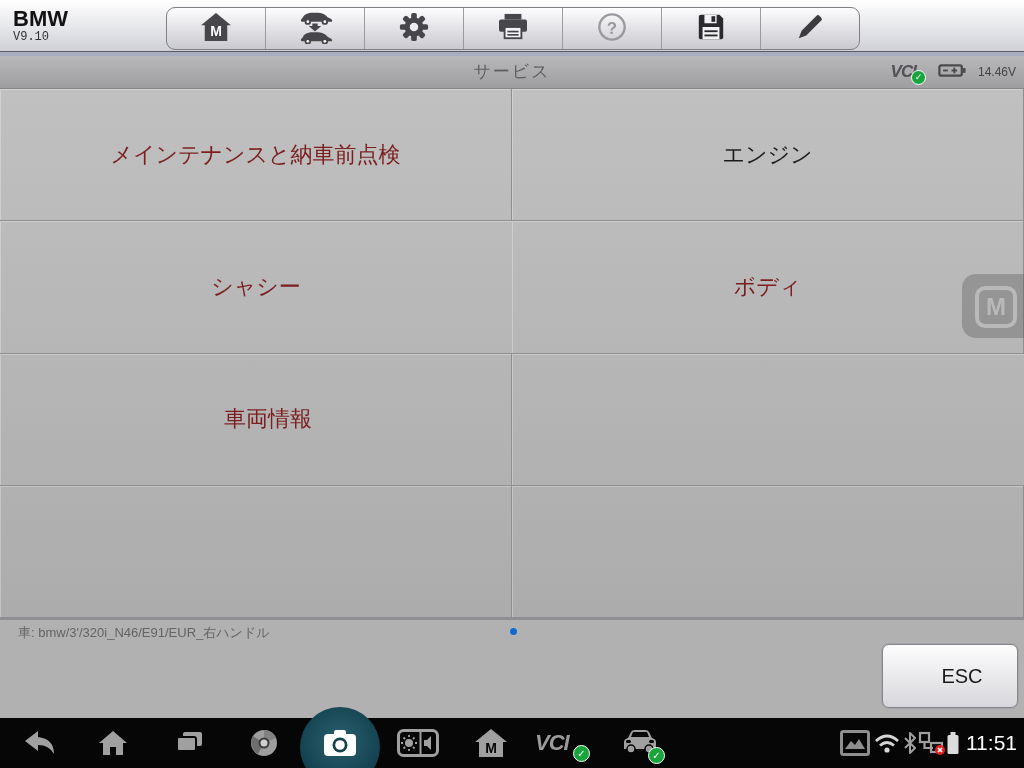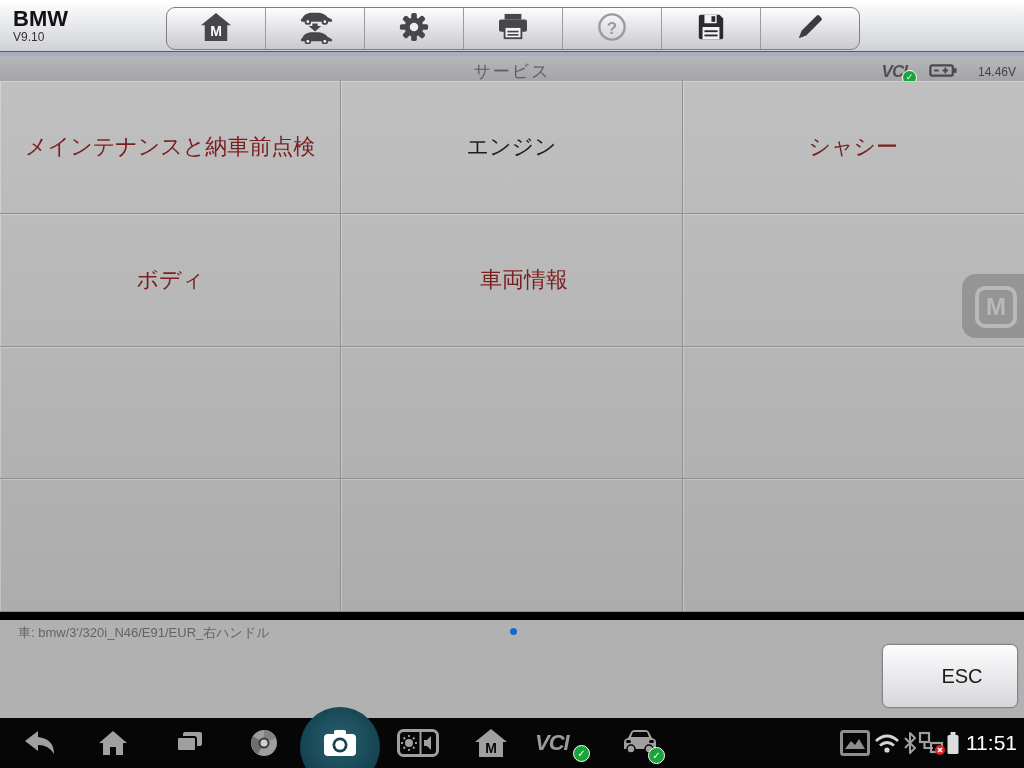--- a/index.html
+++ b/index.html
@@ -4,51 +4,51 @@
 <style>
   html,body{margin:0;padding:0;width:1024px;height:768px;overflow:hidden;
     font-family:"Liberation Sans","DejaVu Sans",sans-serif;background:#000;}
   .stage{position:relative;width:1024px;height:768px;}
 
   
   .topbar{position:absolute;top:0;left:0;right:0;height:51px;
     background:linear-gradient(#ffffff,#cfd1d7);border-bottom:1px solid #5a5a62;}
   .brand{position:absolute;left:13px;top:7px;line-height:1.1;}
   .brand .bname{font-size:22px;font-weight:bold;color:#121212;}
-  .brand .bver{font-size:12px;color:#333;}
+  .brand .bver{font-size:12px;color:#333;font-family:Liberation Mono, monospace;}
   .toolbar{position:absolute;left:166px;top:7px;width:692px;height:41px;
     border:1px solid #7e7e84;border-radius:9px;display:flex;
     background:linear-gradient(#fdfdfe,#c9c9cf);overflow:hidden;
     box-shadow:0 1px 1px rgba(255,255,255,.7) inset;}
   .tbtn{flex:1;display:flex;align-items:center;justify-content:center;
     border-right:1px solid #9a9aa0;cursor:pointer;}
   .tbtn:last-child{border-right:none;}
 
   .strip{position:absolute;top:52px;left:0;right:0;height:4px;background:#a9adc2;}
 
   
   .header{position:absolute;top:56px;left:0;right:0;height:32px;
     background:linear-gradient(#b8b8ba,#9e9ea0);border-bottom:1px solid #85858a;}
   .htitle{position:absolute;left:0;right:0;top:0;height:44px;line-height:32px;
     text-align:center;font-size:17px;color:#5e5e60;letter-spacing:2px;}
   .hright{position:absolute;right:8px;top:0;height:32px;display:flex;
     align-items:center;gap:14px;}
   .vciwrap{position:relative;padding-right:8px;}
   .vcitext{font-size:17px;font-weight:bold;font-style:italic;color:#515156;letter-spacing:-1px;}
-  .battwrap{display:flex;align-items:center;gap:21px;}
+  .battwrap{display:flex;align-items:center;gap:12px;}
   .voltage{font-size:12px;color:#444448;}
 
   .check{position:absolute;width:13px;height:13px;border-radius:50%;
     background:#19a53c;border:1px solid #fff;color:#fff;font-size:9px;
     line-height:13px;text-align:center;font-weight:bold;font-style:normal;}
 
   
-  .grid{position:absolute;top:81px;left:0;right:0;height:531px;
+  .grid{position:absolute;top:89px;left:0;right:0;height:531px;
     background:linear-gradient(#c0c0c0,#acacac);
-    display:grid;grid-template-columns:repeat(3,1fr);grid-template-rows:repeat(4,1fr);}
+    display:grid;grid-template-columns:repeat(2,1fr);grid-template-rows:repeat(4,1fr);}
   .cell{border-right:1px solid #8f8f93;border-bottom:1px solid #8f8f93;
     box-shadow:inset 1px 1px 0 rgba(255,255,255,.28);
     display:flex;align-items:center;justify-content:center;text-align:center;
     font-size:22px;line-height:1.55;padding:0 14px;cursor:pointer;}
   .cell:nth-child(3n){border-right:none;}
 
   .watermark{position:absolute;right:-14px;top:274px;width:76px;height:64px;
     border-radius:14px;background:rgba(75,75,75,.32);cursor:pointer;}
   .wm-inner{position:absolute;left:13px;top:12px;width:34px;height:34px;
     border:4px solid #b9b9b9;border-radius:10px;color:#b9b9b9;font-size:24px;

